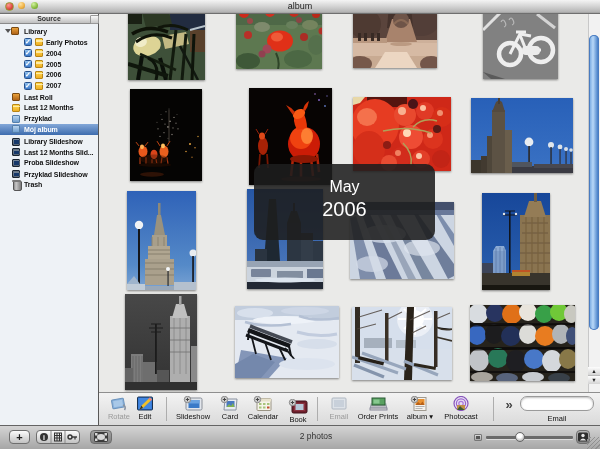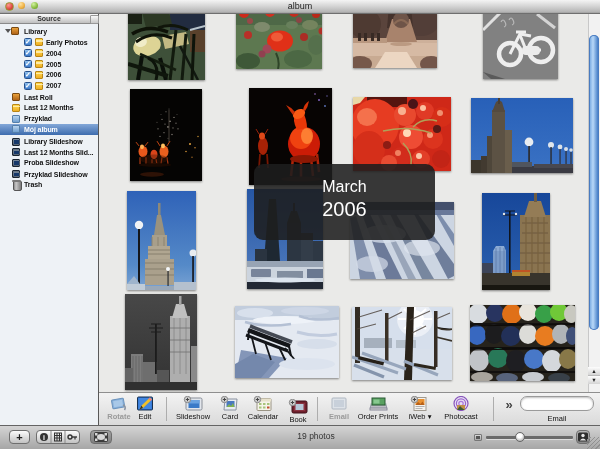--- a/index.html
+++ b/index.html
@@ -39,21 +39,21 @@
 #jlabel .m{font-size:16px;margin-top:14px;}
 #jlabel .y{font-size:20px;margin-top:2px;}
 
 #vscroll{left:588px;top:14px;width:12px;height:378px;background:#f2f2f2;border-left:1px solid #c8c8c8;box-sizing:border-box;}
 #vthumb{left:589px;top:35px;width:10px;height:295px;border-radius:5px;
  background:linear-gradient(90deg,#6ba0dc,#b8d8f8 40%,#5288cc 85%,#3f74bc);box-shadow:inset 0 0 0 1px #4a7cc0;}
 .sbarrow{left:588px;width:12px;height:8px;background:linear-gradient(#fdfdfd,#d4d4d4);font-size:5.5px;text-align:center;line-height:8px;color:#222;}
 
 #toolbar{left:99px;top:392px;width:501px;height:33px;background:linear-gradient(#f3f3f3,#dadada);border-top:1px solid #8f8f8f;box-sizing:border-box;}
 .tbtn{position:absolute;text-align:center;font-size:7.5px;color:#111;}
-.tbtn.dis{color:#9a9a9a;font-weight:bold;}
+.tbtn.dis{color:#9a9a9a;}
 .tbtn .tic{display:block;margin:0 auto 1px;}
 .tsep{position:absolute;top:4px;width:1px;height:24px;background:#adadad;}
 #searchbox{position:absolute;left:421px;top:3px;width:72px;height:13px;border-radius:7px;background:#fff;border:1px solid #9a9a9a;box-shadow:inset 0 1px 2px rgba(0,0,0,.25);}
 
 #statusbar{left:0;top:425px;width:600px;height:24px;background:linear-gradient(#d4d4d4,#a6a6a6);border-top:1px solid #646464;box-sizing:border-box;}
 .sbtn{position:absolute;top:4px;height:14px;border:1px solid #6e6e6e;border-radius:4px;background:linear-gradient(#fcfcfc,#c2c2c2);box-sizing:border-box;}
 </style></head><body>
 <div class="abs" id="titlebar"></div>
 <div class="abs tl" id="tl1"></div>
 <div class="abs tl" id="tl2"></div>
@@ -574,21 +574,21 @@
    <ellipse cx="82" cy="56" rx="10" ry="11" fill="#d4d8dc"></ellipse>
    <ellipse cx="98" cy="54" rx="9" ry="10" fill="#887848"></ellipse>
    <rect x="0" y="66" width="105" height="2" fill="#12100e"></rect>
    <ellipse cx="12" cy="72" rx="11" ry="5" fill="#a8a49c"></ellipse>
    <ellipse cx="37" cy="73" rx="11" ry="5" fill="#58647c"></ellipse>
    <ellipse cx="63" cy="72" rx="11" ry="5" fill="#c8ccd0"></ellipse>
    <ellipse cx="89" cy="73" rx="11" ry="5" fill="#384048"></ellipse>
    <path d="M0 21 L105 19 M0 45 L105 43" stroke="#0e0c0a" stroke-width="1"></path>
   </svg></div>
  <div class="abs" id="jlabel">
-      <div class="m">March</div>
+      <div class="m">May</div>
       <div class="y">2006</div>
     </div>
 </div>
 
 <div class="abs" id="vscroll"></div>
 <div class="abs" id="vthumb"></div>
 <div class="abs sbarrow" style="top:367px;">▲</div>
 <div class="abs sbarrow" style="top:375px;border-top:1px solid #bbb;">▼</div>
 
 <div class="abs" id="toolbar">
@@ -662,21 +662,21 @@
   </svg>Order Prints</div>
  <div class="tbtn" style="left:304px;top:3px;width:34px;">
   <svg class="tic" width="20" height="15" viewBox="0 0 20 15">
    <rect x="4" y="1.5" width="12" height="13" fill="#f4f2ee" stroke="#a09a90"></rect>
    <rect x="5.5" y="3" width="9" height="6" fill="#e89030"></rect>
    <path d="M5.5 9 L8 6 L10.5 8 L12.5 5.5 L14.5 9 Z" fill="#b86018"></path>
    <rect x="5.5" y="10" width="9" height="1" fill="#b0b0b0"></rect>
    <rect x="5.5" y="12" width="7" height="1" fill="#b8b8b8"></rect>
    <circle cx="4.5" cy="3.5" r="3.2" fill="#d0d0d0" stroke="#888"></circle>
    <path d="M4.5 1.8 L4.5 5.2 M2.8 3.5 L6.2 3.5" stroke="#444" stroke-width="1"></path>
-  </svg><span style="white-space:nowrap">iWeb ▾</span></div>
+  </svg><span style="white-space:nowrap">album ▾</span></div>
  <div class="tbtn" style="left:340px;top:3px;width:44px;text-align:center;">
   <svg class="tic" width="18" height="15" viewBox="0 0 18 15">
    <circle cx="9" cy="7.5" r="7" fill="#e8e0f4"></circle>
    <circle cx="9" cy="7.5" r="7" fill="none" stroke="#8855bb" stroke-width="1.2"></circle>
    <circle cx="9" cy="7.5" r="4.6" fill="none" stroke="#9966cc" stroke-width="1.2"></circle>
    <circle cx="9" cy="7.5" r="2.2" fill="none" stroke="#aa77dd" stroke-width="1.2"></circle>
    <rect x="5" y="9" width="8" height="5" fill="#c09048"></rect>
    <path d="M5 14 L8 10 L10 12 L13 14 Z" fill="#385838"></path>
   </svg>Photocast</div>
  <div class="tsep" style="left:394px;"></div>
@@ -708,21 +708,21 @@
    <rect x="3" y="1" width="14" height="10" rx="2" fill="#3c3c3c"></rect>
    <ellipse cx="10" cy="6" rx="4" ry="3" fill="#d8d8d8"></ellipse>
    <g fill="#d8d8d8">
           <rect x="4" y="2" width="2.5" height="2.5"></rect>
           <rect x="13.5" y="2" width="2.5" height="2.5"></rect>
    <rect x="4" y="7.5" width="2.5" height="2.5"></rect>
           <rect x="13.5" y="7.5" width="2.5" height="2.5"></rect>
         </g>
   </svg>
     </div>
- <div style="position:absolute;left:276px;top:5px;width:80px;font-size:8.5px;color:#333;text-align:center;">19 photos</div>
+ <div style="position:absolute;left:276px;top:5px;width:80px;font-size:8.5px;color:#333;text-align:center;">2 photos</div>
  <div style="position:absolute;left:474px;top:8px;width:8px;height:7px;background:linear-gradient(#d8d8d8,#a8a8a8);border:1px solid #777;border-radius:1px;box-sizing:border-box;"></div>
  <div style="position:absolute;left:476px;top:10px;width:4px;height:3px;background:#555;"></div>
  <div style="position:absolute;left:486px;top:10px;width:87px;height:2.5px;background:#6a6a6a;border-radius:1px;box-shadow:0 1px 0 rgba(255,255,255,.5);"></div>
  <div style="position:absolute;left:515px;top:6px;width:10px;height:10px;border-radius:50%;background:radial-gradient(circle at 45% 35%,#ffffff 30%,#d0d0d0 60%,#8a8a8a);border:1px solid #666;box-sizing:border-box;"></div>
  <div class="sbtn" style="left:576px;width:14px;background:linear-gradient(#b8b8b8,#888888);">
   <svg width="12" height="12" viewBox="0 0 12 12" style="display:block">
    <rect x="1" y="1.5" width="10" height="9" rx="1.5" fill="#2e2e2e"></rect>
    <circle cx="6" cy="4.5" r="1.7" fill="#e8e8e8"></circle>
    <path d="M2.8 9.5 Q6 5.5 9.2 9.5 Z" fill="#e8e8e8"></path>
   </svg>

